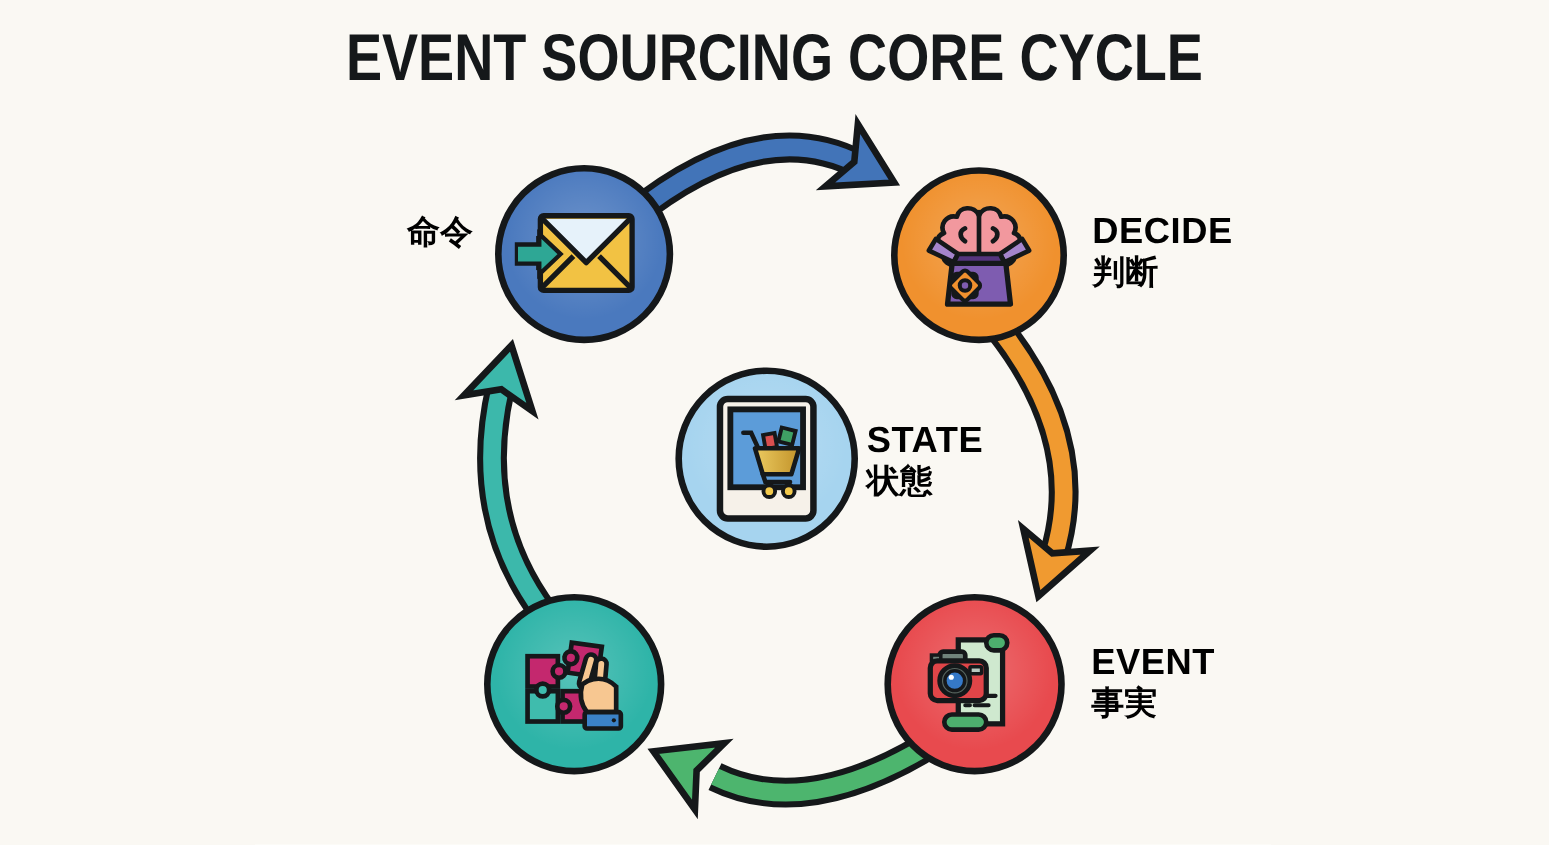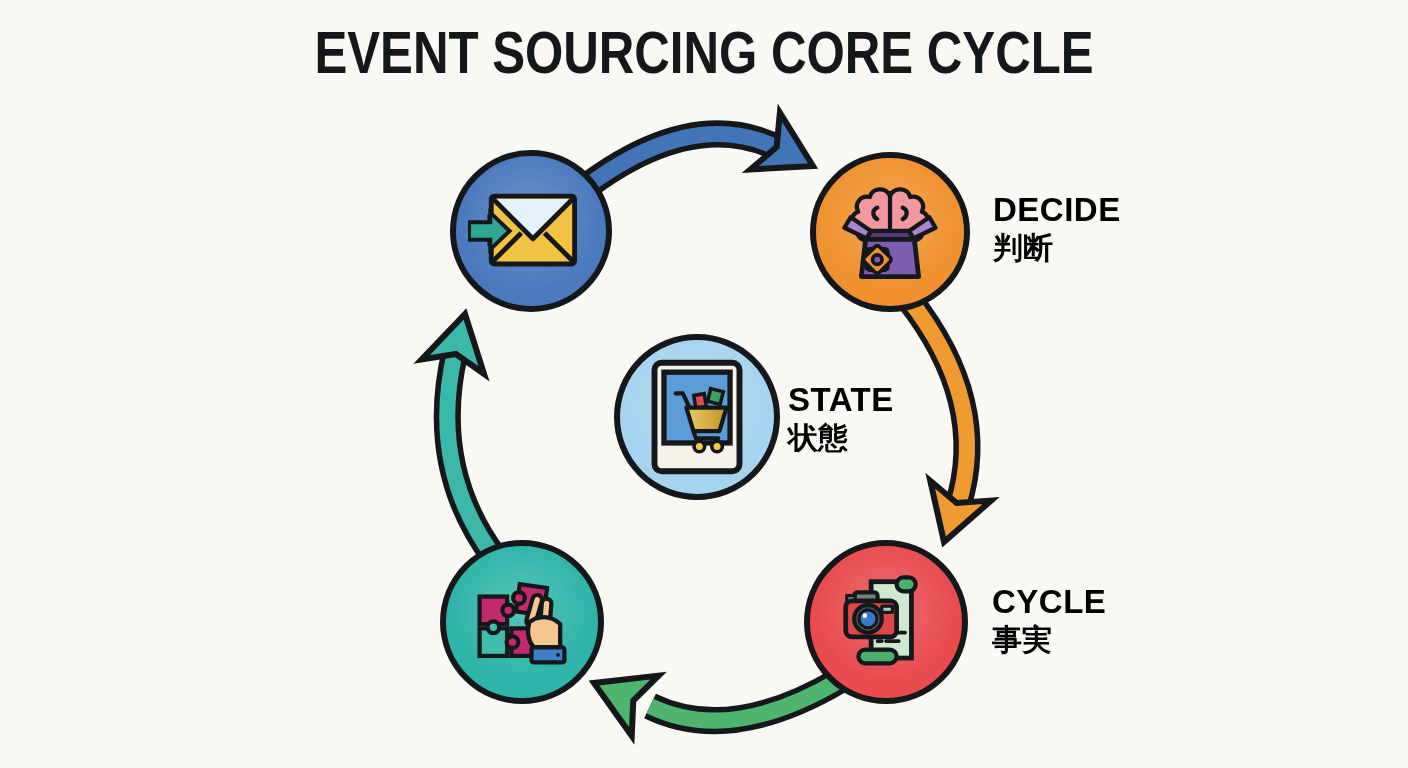--- a/index.html
+++ b/index.html
@@ -164,31 +164,32 @@
         <rect x="57" y="24" width="9" height="30" rx="4.5" transform="rotate(16 61 39)"></rect>
         <rect x="68" y="28" width="9" height="27" rx="4.5" transform="rotate(5 72 41)"></rect>
         <path d="M57 50 Q53 64 61 74 L86 74 L86 52 Q76 42 62 47 Z"></path>
       </g>
       <rect x="59" y="74" width="31" height="14" rx="2" fill="#3B82C8" stroke="#15181A" stroke-width="4"></rect>
       <circle cx="84" cy="81" r="1.8" fill="#15181A"></circle>
     </svg>
   </div>
 
   <div class="label label-command label-right-align">
+    <div class="ja">命令</div>
   </div>
 
   <div class="label label-state">
     <div class="en">STATE</div>
     <div class="ja">状態</div>
   </div>
 
   <div class="label label-decide">
     <div class="en">DECIDE</div>
     <div class="ja">判断</div>
   </div>
 
   <div class="label label-event">
-    <div class="en">CYCLE</div>
+    <div class="en">EVENT</div>
     <div class="ja">事実</div>
   </div>
 
 
 </div>
 
 </body></html>

